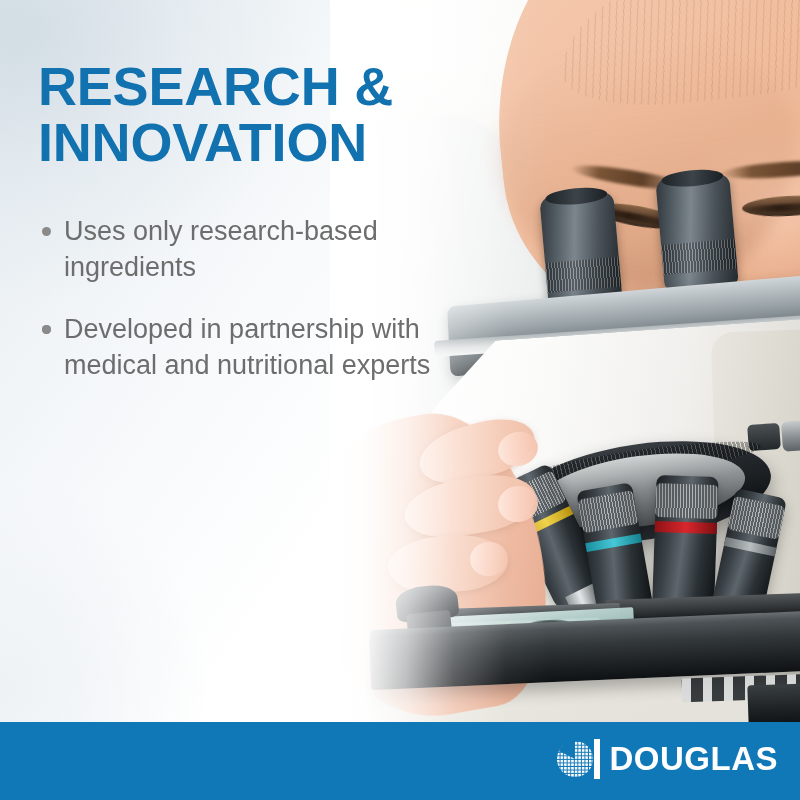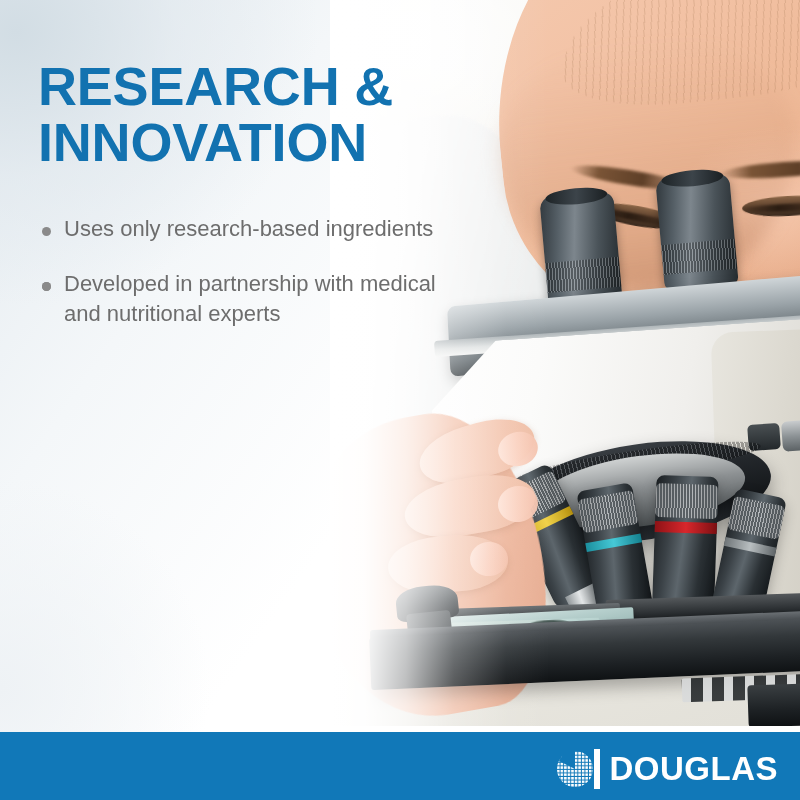--- a/index.html
+++ b/index.html
@@ -467,41 +467,41 @@
     margin: 0;
     padding: 0;
     list-style: none;
     z-index: 60;
   }
   .bullet {
     position: relative;
     padding-left: 26px;
     margin-bottom: 26px;
     color: #6d6d6d;
-    font-size: 22px;
+    font-size: 27px;
     line-height: 1.33;
   }
   .bullet:last-child { margin-bottom: 0; }
   .bullet .dot {
     position: absolute;
     left: 4px;
     top: 13px;
     width: 9px;
     height: 9px;
     border-radius: 50%;
     background: #8a8a8a;
   }
 
   
   .footer {
     position: absolute;
     left: 0;
     bottom: 0;
     width: 800px;
-    height: 68px;
+    height: 78px;
     background: #1178b8;
     z-index: 70;
   }
   .logo {
     position: absolute;
     right: 22px;
     top: 13px;
     display: flex;
     align-items: center;
   }

